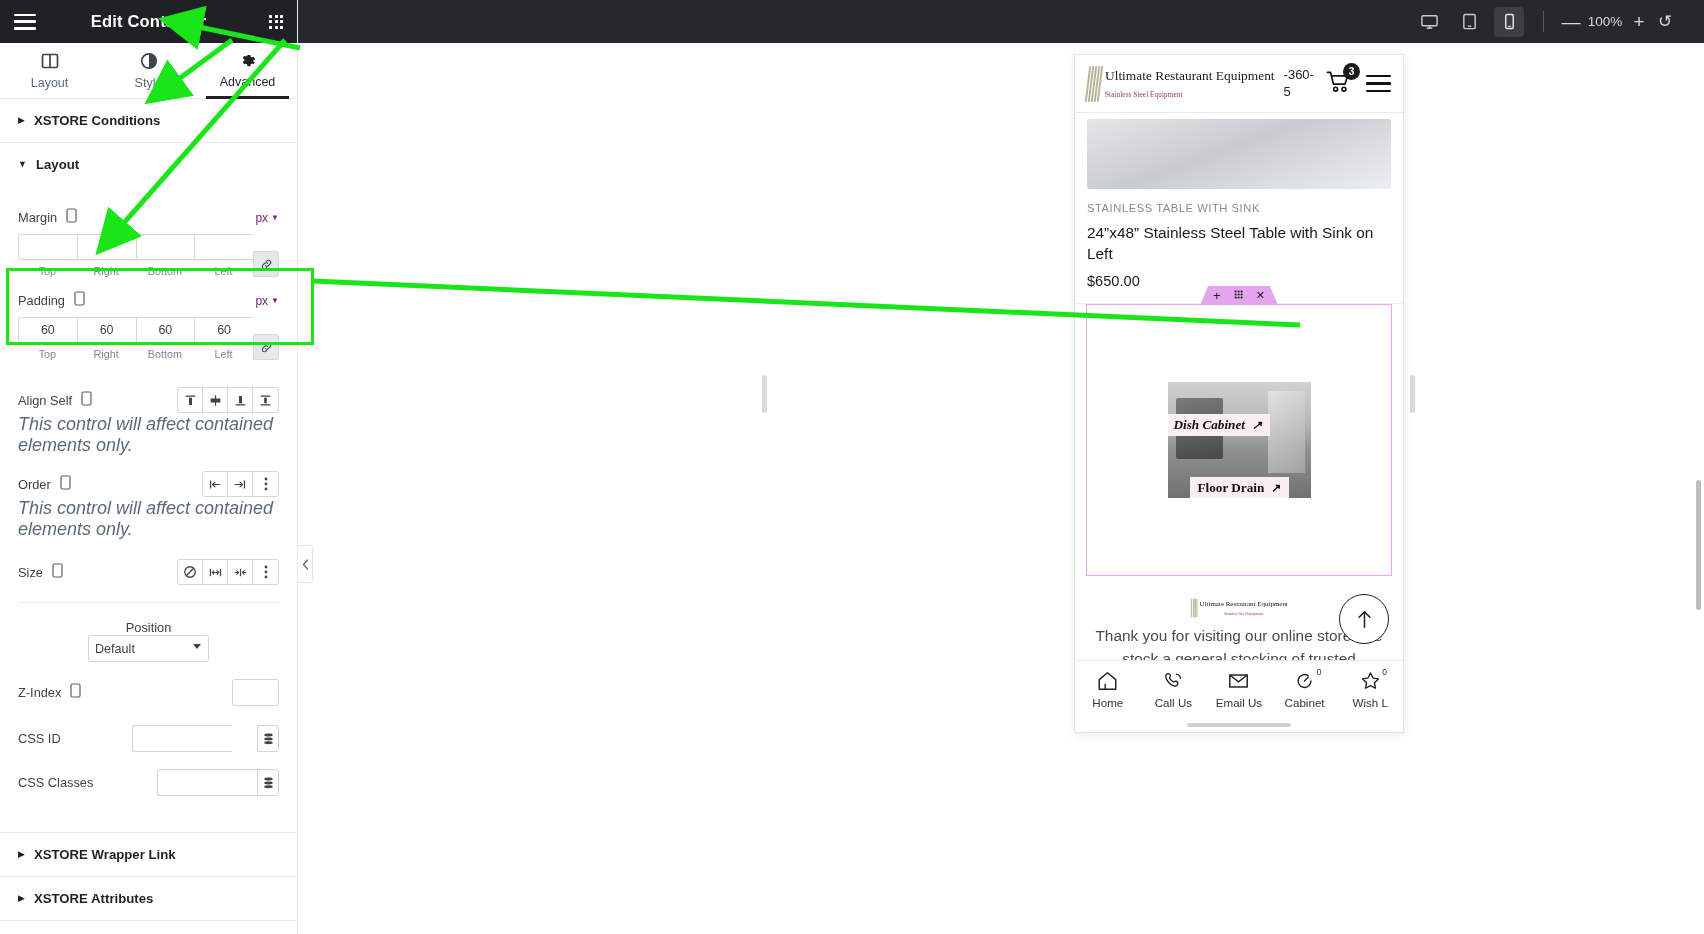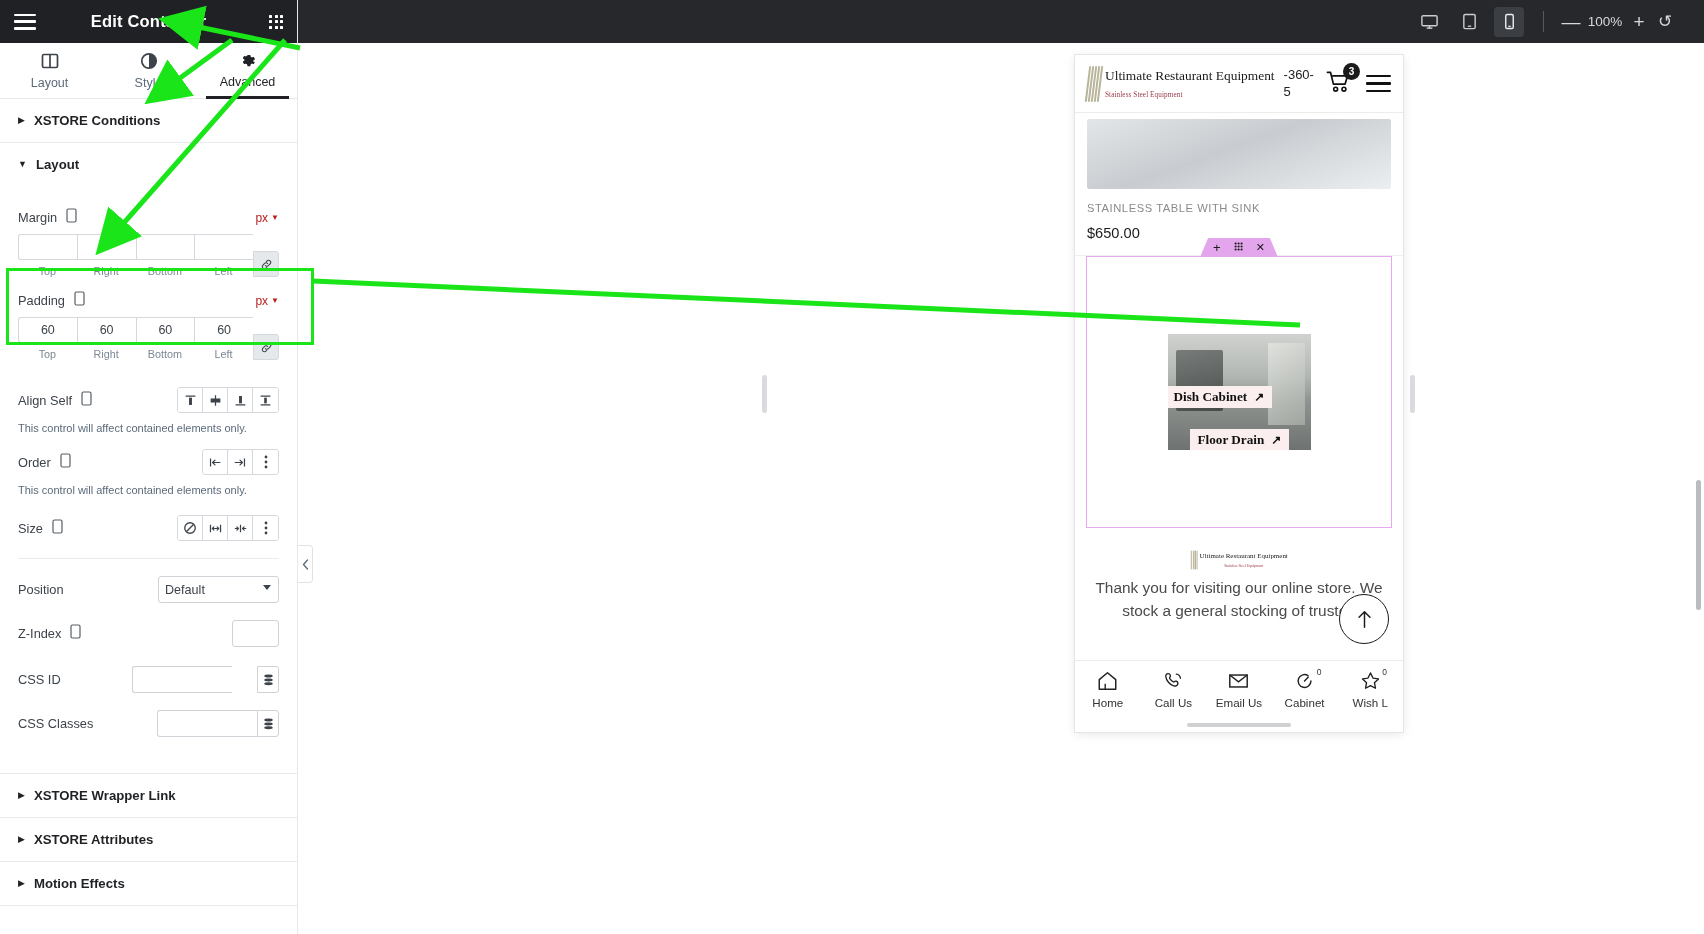--- a/index.html
+++ b/index.html
@@ -57,21 +57,21 @@
   }
   .sect .caret { font-size:9px; color:#1f2124; line-height:1; }
   .sect .lbl { font-size:13.2px; font-weight:bold; color:#1f2124; }
 
   .body-pad { padding:8px 18px 0 18px; }
 
   .row { display:flex; align-items:center; margin-top:14px; }
   .row .name { font-size:12.8px; color:#3c434a; }
   .resp-ico { margin-left:9px; opacity:.85; }
   .row .spacer { flex:1; }
-  .unit { font-size:12px; color:#b91c1c; display:flex; align-items:center; gap:3px; cursor:pointer;}
+  .unit { font-size:12px; color:#701a75; display:flex; align-items:center; gap:3px; cursor:pointer;}
   .unit .cv { font-size:8px; }
 
   .dims { display:flex; margin-top:7px;align-items:flex-end; }
   .dims .cell { flex:1; display:flex; flex-direction:column; align-items:center; }
   .dims input {
     width:100%; height:26px; border:1px solid #d5d8dc; border-right:none;
     text-align:center; font-size:12.5px; color:#3c434a; outline:none;
     font-family:"Liberation Sans", sans-serif; background:#fff;
   }
   .dims .cell:first-child input { border-radius:3px 0 0 3px; }
@@ -82,21 +82,21 @@
     cursor:pointer; flex:none;
   }
 
   .btngrp { display:flex; border:1px solid #d5d8dc; border-radius:3px; overflow:hidden; }
   .btngrp .b {
     width:25px; height:24px; display:flex; align-items:center; justify-content:center;
     border-right:1px solid #d5d8dc; background:#fff; cursor:pointer;
   }
   .btngrp .b:last-child { border-right:none; }
 
-  .hint { font-size:11px; color:#5b6a7a; margin-top:9px; }
+  .hint { font-size:18px; color:#5b6a7a; font-style:italic; margin-top:1px; }
 
   .divider { height:1px; background:#e9ecef; margin:17px 0 4px 0; }
 
   select.sel {
     width:121px; height:27px; border:1px solid #cfd3d7; border-radius:3px;
     font-size:12.6px; color:#3c434a; padding:0 6px;
     font-family:"Liberation Sans", sans-serif; background:#fff;
     -webkit-appearance:none; appearance:none; outline:none; cursor:pointer;
   }
   .selwrap { position:relative; }
@@ -209,21 +209,21 @@
     content:""; position:absolute; right:4%; top:8%; width:26%; height:70%;
     background:linear-gradient(140deg,#e4e7e2,#a9ada8); opacity:.8;
   }
   .hot {
     position:absolute; background:#faeeee; color:#111;
     font-family:"Liberation Serif", serif; font-weight:bold;
     font-size:13.2px; padding:3px 8px; display:flex; align-items:center; gap:7px;
     white-space:nowrap; cursor:pointer;
   }
   .hot .arr { font-size:12px; transform:rotate(0deg); }
-  #hot1 { left:-2px; top:52px; }
+  #hot1 { left:-2px; top:32px;font-style:italic; }
   #hot2 { left:22px; top:95px; }
 
   .foot { padding:14px 0 0 0; text-align:center; }
   .foot .flogo { display:inline-flex; align-items:center; gap:3px; transform:scale(.52);
                  transform-origin:center; }
   .foot .ftext { font-size:15.4px; color:#4a4a4a; line-height:1.5; padding:0 16px;
                  margin-top:-6px; text-align:center; }
 
   #to-top {
     position:absolute; right:14px; bottom:88px; width:50px; height:50px;
@@ -498,21 +498,21 @@
               <circle cx="2" cy="2" r="1.4" fill="#3c434a"></circle>
               <circle cx="2" cy="7" r="1.4" fill="#3c434a"></circle>
               <circle cx="2" cy="12" r="1.4" fill="#3c434a"></circle>
             </svg>
           </span>
       </span>
     </div>
 
     <div class="divider"></div>
 
-    <div class="row" style="margin-top:17px;">
+    <div class="row" style="margin-top:17px;flex-direction:column;">
       <span class="name">Position</span>
       <span class="spacer"></span>
       <span class="selwrap">
         <select class="sel">
           <option>Default</option>
         </select>
         <span class="ar"></span>
       </span>
     </div>
 
@@ -642,20 +642,21 @@
               <i></i>
               <i></i>
             </div>
         </div>
       </div>
 
       <div class="products">
         <div class="pcard">
           <div class="pthumb"></div>
           <div class="pcat">STAINLESS TABLE WITH SINK</div>
+          <div class="ptitle">24”x48” Stainless Steel Table with Sink on Left</div>
           <div class="pprice">$650.00</div>
         </div>
       </div>
 
       <div id="sel-wrap">
         <div id="sel-toolbar">
           <span style="font-size:13px;">+</span>
           <span>
             <svg width="9" height="9" viewBox="0 0 9 9">
                 <circle cx="1.5" cy="1.5" r="1.1" fill="#1a1a1a"></circle>

